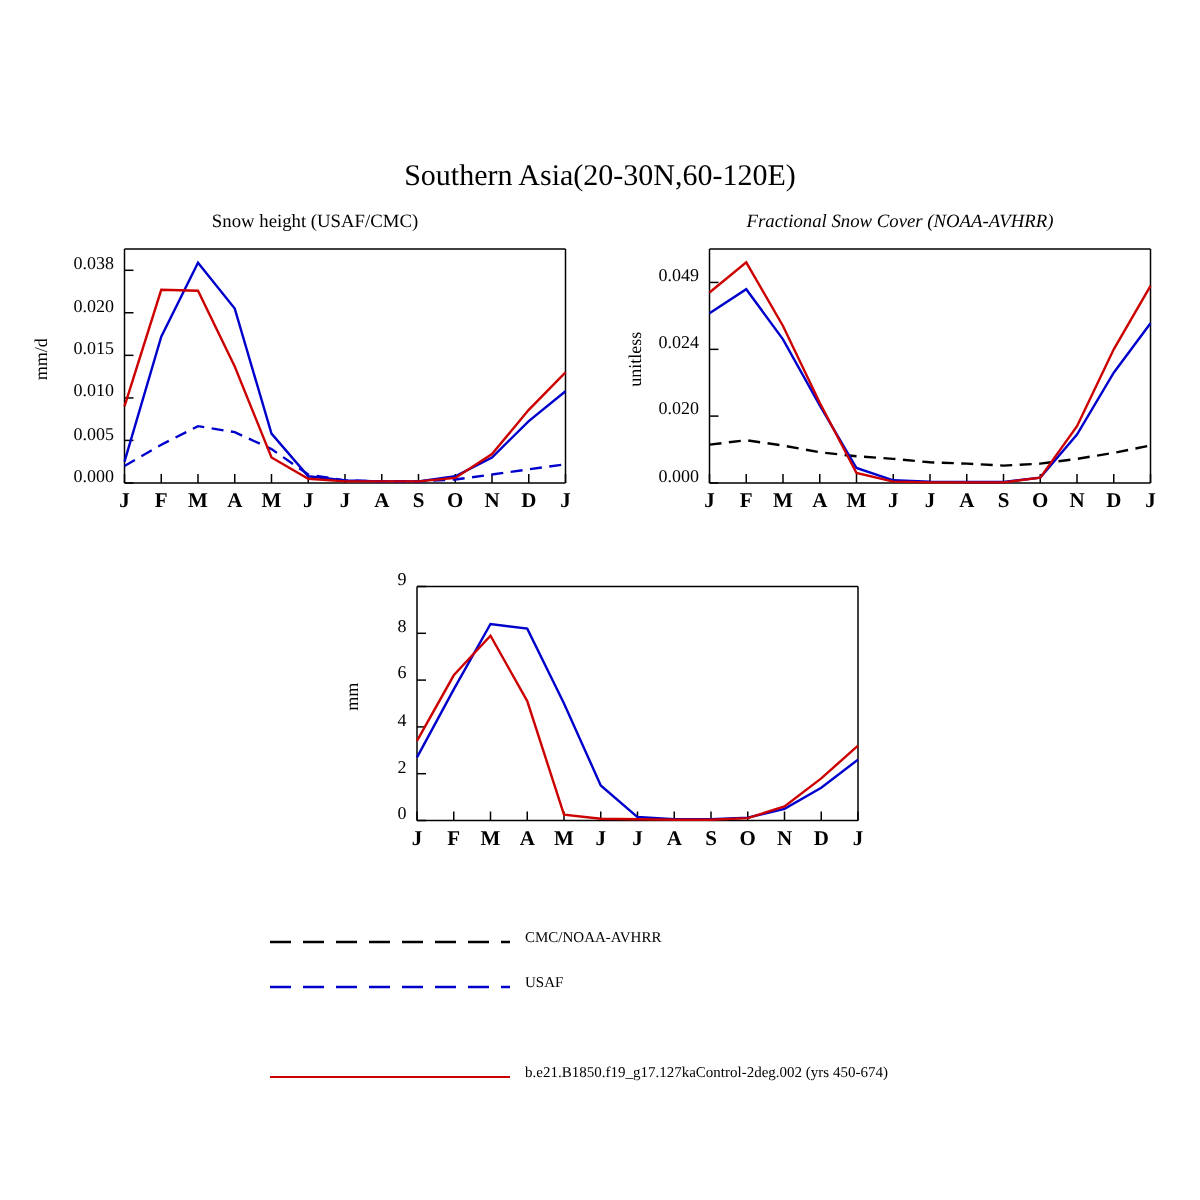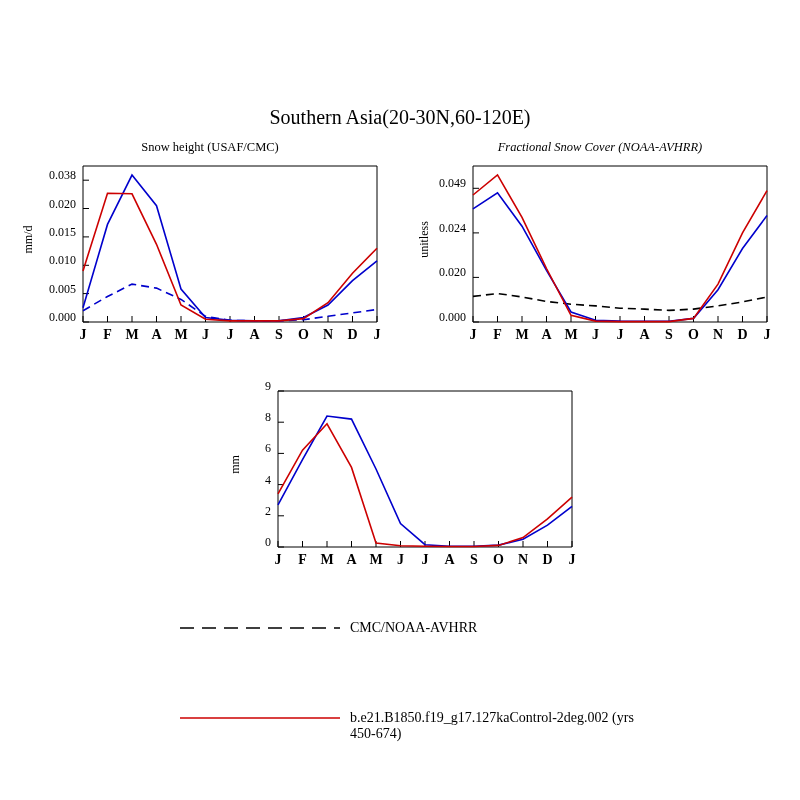--- a/index.html
+++ b/index.html
@@ -21,21 +21,21 @@
     transform-origin:50% 50%;
     white-space:nowrap;
   }
   .ticklabel{
     font-size:12px;font-family:"Liberation Serif",serif;color:#000;
   }
   .monthlabel{
     font-size:14px;font-weight:bold;font-family:"Liberation Serif",serif;color:#000;
   }
   .legendtext{
-    font-size:14px;font-family:"Liberation Serif",serif;color:#000;
+    font-size:10px;font-family:"Liberation Serif",serif;color:#000;
   }
   svg{display:block;overflow:visible;}
 </style>
 </head>
 <body>
 
 <div id="root">
 
   <div class="abs maintitle">Southern Asia(20-30N,60-120E)</div>
 
@@ -222,20 +222,26 @@
 
   <div class="abs" style="left:180px;top:620px;width:460px;height:110px;">
 
     <div class="abs" style="left:0;top:0;width:460px;height:20px;">
       <svg class="abs" style="left:0;top:6px;" width="160" height="4">
         <line x1="0" y1="2" x2="160" y2="2" stroke="#000000" stroke-width="1.6" stroke-dasharray="14,8"></line>
       </svg>
       <div class="abs legendtext" style="left:170px;top:0;">CMC/NOAA-AVHRR</div>
     </div>
 
+    <div class="abs" style="left:0;top:30px;width:460px;height:20px;">
+      <svg class="abs" style="left:0;top:6px;" width="160" height="4">
+        <line x1="0" y1="2" x2="160" y2="2" stroke="#0000cc" stroke-width="1.6" stroke-dasharray="14,8"></line>
+      </svg>
+      <div class="abs legendtext" style="left:170px;top:0;">USAF</div>
+    </div>
 
 
     <div class="abs" style="left:0;top:90px;width:460px;height:20px;">
       <svg class="abs" style="left:0;top:6px;" width="160" height="4">
         <line x1="0" y1="2" x2="160" y2="2" stroke="#cc0000" stroke-width="1.4"></line>
       </svg>
       <div class="abs legendtext" style="left:170px;top:0;">b.e21.B1850.f19_g17.127kaControl-2deg.002 (yrs 450-674)</div>
     </div>
 
   </div>

